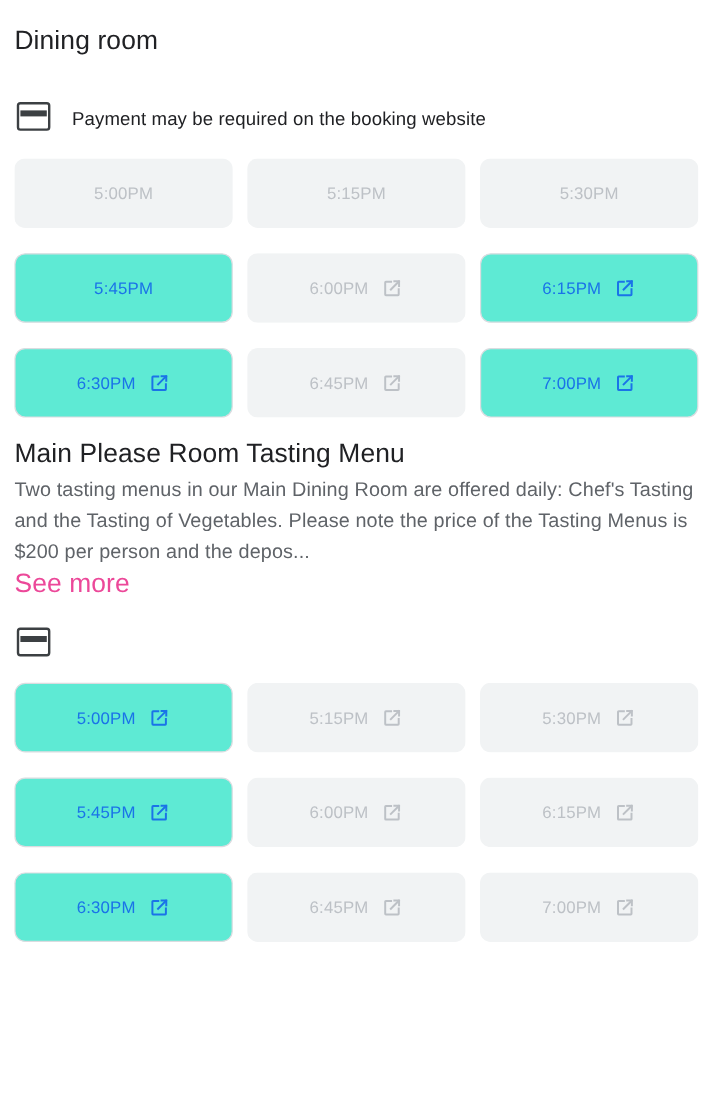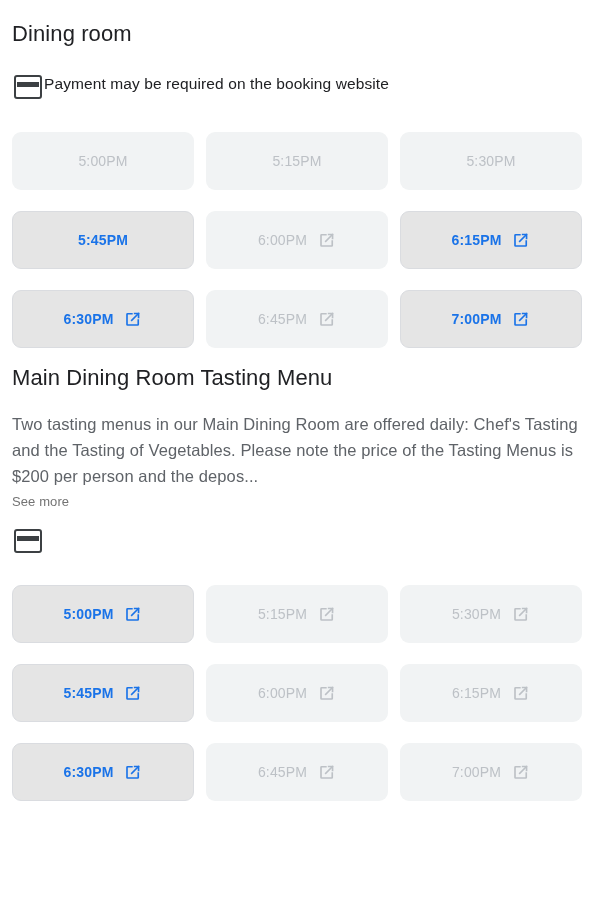--- a/index.html
+++ b/index.html
@@ -29,21 +29,22 @@
     line-height: 28px;
   }
 
   .title-dining { padding-top: 20px; }
 
   .title-tasting { padding-top: 16px; }
 
   
   .note-row {
     display: flex;
-    align-items: flex-start;
+    align-items: flex-end;
+    gap: 16px;
     height: 36px;
   }
   .note-dining { margin-top: 26px; }
   .note-deposit { margin-top: 14px; }
 
   .note-text {
     font-size: 15.5px;
     font-weight: 500;
     color: #202124;
     letter-spacing: 0.1px;
@@ -93,49 +94,49 @@
     font-size: 14px;
     letter-spacing: 0.15px;
     border: 1px solid transparent;
     background: #f1f3f4;
     color: #bdc1c6;
     font-weight: 400;
     cursor: default;
     user-select: none;
   }
   .slot.available {
-    background: #e5e5e5;
+    background: #5eead4;
     border: 1px solid #dadce0;
     color: #1a73e8;
-    font-weight: 700;
+    font-weight: 400;
     cursor: pointer;
   }
 
   .slot .label { white-space: nowrap; }
 
   
   .ext-icon {
     width: 18px;
     height: 18px;
     flex: 0 0 18px;
     display: block;
   }
 
   
   .desc {
-    margin-top: 19px;
+    margin-top: 3px;
     font-size: 16.5px;
     line-height: 26px;
     color: #5f6368;
     letter-spacing: 0.1px;
   }
   .see-more {
     display: inline-block;
-    color: #737373;
-    font-size: 13px;
+    color: #ec4899;
+    font-size: 22px;
     line-height: 24px;
     font-weight: 500;
     letter-spacing: 0.1px;
     cursor: pointer;
     margin-top: 1px;
   }
 </style>
 </head>
 <body>
 
@@ -211,21 +212,21 @@
           <svg class="ext-icon" viewBox="0 0 24 24" fill="none" stroke="#1a73e8" stroke-width="2.2" stroke-linecap="square" stroke-linejoin="miter">
   <path d="M19 13.5V19.2a.8.8 0 0 1-.8.8H4.8a.8.8 0 0 1-.8-.8V5.8a.8.8 0 0 1 .8-.8h5.7"></path>
   <path d="M14.2 4.6H19.4V9.8"></path>
   <path d="M10.3 13.7 19.2 4.8"></path>
 </svg>
         </span>
       </div>
     </div>
 
   
-  <h2 class="section-title title-tasting">Main Dining Room Tasting Menu</h2>
+  <h2 class="section-title title-tasting">Main Please Room Tasting Menu</h2>
 
   <p class="desc">Two tasting menus in our Main Dining Room are offered daily: Chef's Tasting and the Tasting of Vegetables. Please note the price of the Tasting Menus is $200 per person and the depos...</p>
 
   <span class="see-more">See more</span>
 
   <div class="note-row note-deposit">
     <span class="card-icon">
       <span class="outline"></span>
       <span class="stripe"></span>
     </span>

